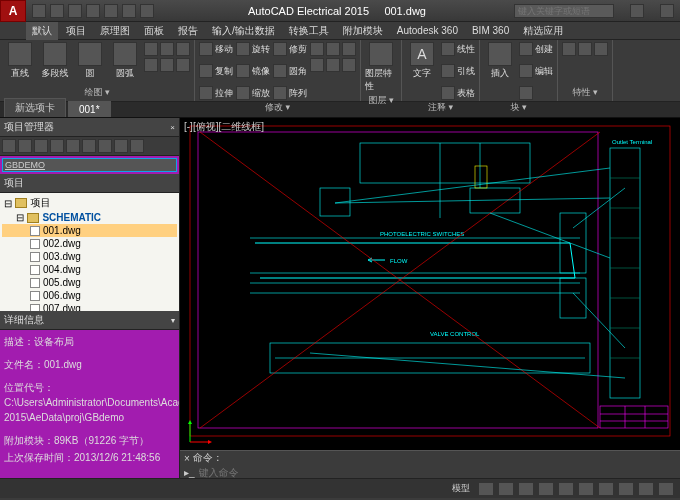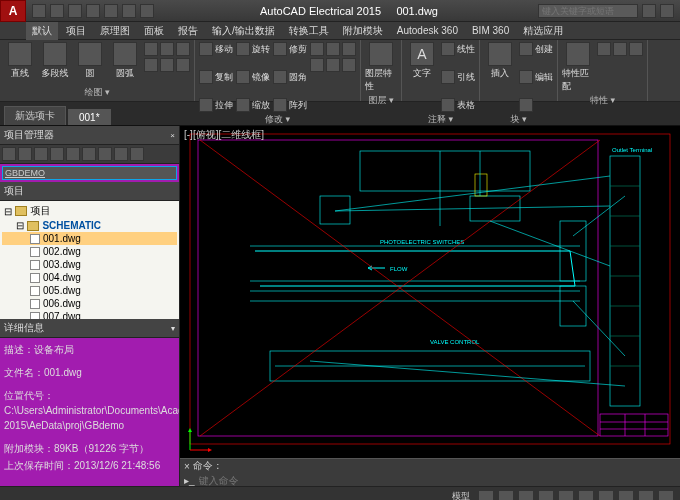--- a/index.html
+++ b/index.html
@@ -3,41 +3,41 @@
 <meta charset="utf-8">
 <style>
 * { margin: 0; padding: 0; box-sizing: border-box; font-family: "Microsoft YaHei", sans-serif; }
 body { width: 680px; height: 500px; background: #3b3b3b; overflow: hidden; font-size: 10px; color: #ccc; }
 
 .titlebar { height: 22px; background: linear-gradient(#4a4a4a,#383838); display: flex; align-items: center; border-bottom: 1px solid #222; }
 .app-logo { width: 26px; height: 22px; background: #a01010; display: flex; align-items: center; justify-content: center; color: #fff; font-weight: bold; font-size: 12px; border: 1px solid #700; }
 .qat { display: flex; gap: 4px; padding: 0 6px; }
 .qat-btn { width: 14px; height: 14px; background: #555; border: 1px solid #333; }
 .title-center { flex: 1; text-align: center; color: #fff; font-size: 11px; }
-.title-right { display: flex; align-items: center; gap: 4px; padding-right: 6px; }
+.title-right { display: flex; align-items: center; gap: 16px; padding-right: 6px; }
 .search-box { width: 100px; height: 14px; background: #5a5a5a; border: 1px solid #333; color: #999; font-size: 9px; padding: 0 3px; }
 
 .menubar { height: 18px; background: #3b3b3b; display: flex; align-items: center; padding-left: 26px; gap: 2px; border-bottom: 1px solid #222; }
 .menu-item { padding: 2px 6px; color: #ddd; font-size: 10px; cursor: pointer; }
 .menu-item.active { background: #525252; }
 
 .ribbon { height: 62px; background: #3b3b3b; display: flex; border-bottom: 1px solid #222; }
 .ribbon-panel { border-right: 1px solid #555; padding: 2px 4px; display: flex; flex-direction: column; }
 .ribbon-panel-body { flex: 1; display: flex; gap: 3px; align-items: flex-start; }
 .ribbon-panel-title { text-align: center; font-size: 9px; color: #bbb; padding-top: 1px; }
 .rbtn-big { width: 32px; display: flex; flex-direction: column; align-items: center; gap: 1px; }
 .rbtn-big .ico { width: 24px; height: 24px; background: #555; border: 1px solid #333; }
 .rbtn-big .lbl { font-size: 9px; color: #ddd; }
 .rbtn-grid { display: grid; grid-template-columns: repeat(3, 14px); grid-auto-rows: 14px; gap: 2px; }
 .rbtn-sm { width: 14px; height: 14px; background: #555; border: 1px solid #333; }
 .rbtn-row { display: flex; align-items: center; gap: 2px; font-size: 9px; color: #ddd; }
 .rbtn-row .ico-sm { width: 14px; height: 14px; background: #555; border: 1px solid #333; }
-.col { display: flex; flex-direction: column; gap: 14px; }
-
-.filetabs { height: 24px; background: #2b2b2b; display: flex; align-items: flex-end; padding-left: 4px; border-bottom: 1px solid #111; }
+.col { display: flex; flex-direction: column; gap: 8px; }
+
+.filetabs { height: 16px; background: #2b2b2b; display: flex; align-items: flex-end; padding-left: 4px; border-bottom: 1px solid #111; }
 .filetab { padding: 2px 10px; background: #444; color: #ccc; font-size: 10px; margin-right: 2px; border: 1px solid #555; border-bottom: none; }
 .filetab.active { background: #555; color: #fff; }
 
 .workspace { display: flex; height: 360px; }
 
 .sidebar { width: 180px; background: #a21caf; display: flex; flex-direction: column; border-right: 1px solid #222; }
 .panel-head { background: #444; padding: 2px 4px; font-size: 10px; color: #ddd; display: flex; justify-content: space-between; align-items: center; border-bottom: 1px solid #222; }
 .panel-tools { display: flex; gap: 2px; padding: 2px; background: #3b3b3b; border-bottom: 1px solid #222; }
 .ptool { width: 14px; height: 14px; background: #555; border: 1px solid #333; }
 .panel-search { padding: 2px; }
@@ -248,24 +248,20 @@
         <div class="rbtn-row">
             <div class="ico-sm"></div>
           </div>
       </div>
     </div>
     <div class="ribbon-panel-title">块 ▾</div>
   </div>
 
   <div class="ribbon-panel">
     <div class="ribbon-panel-body">
-      <div class="rbtn-big">
-          <div class="ico"></div>
-          <div class="lbl">特性匹配</div>
-        </div>
       <div class="rbtn-grid">
         <div class="rbtn-sm"></div>
         <div class="rbtn-sm"></div>
         <div class="rbtn-sm"></div>
       </div>
     </div>
     <div class="ribbon-panel-title">特性 ▾</div>
   </div>
 </div>
 

